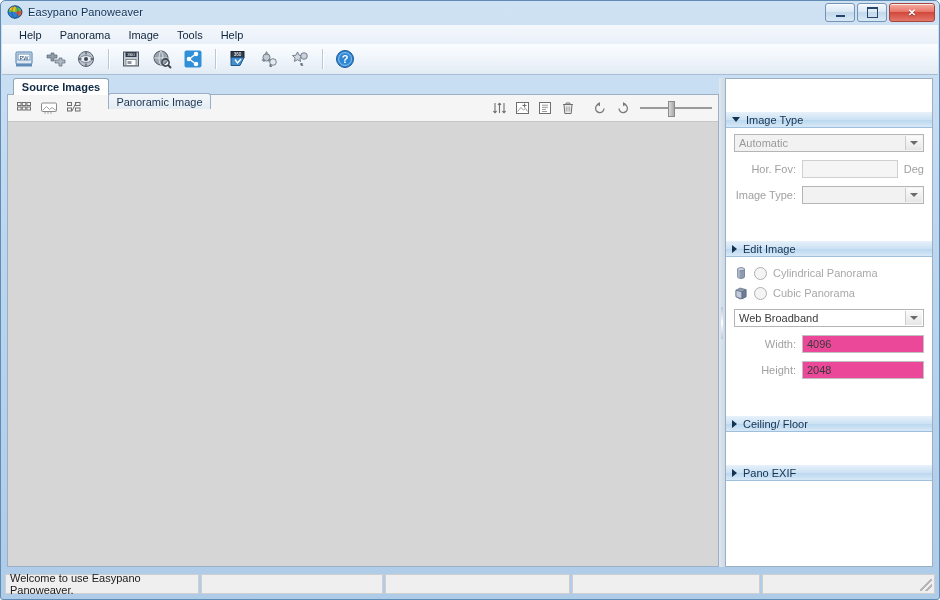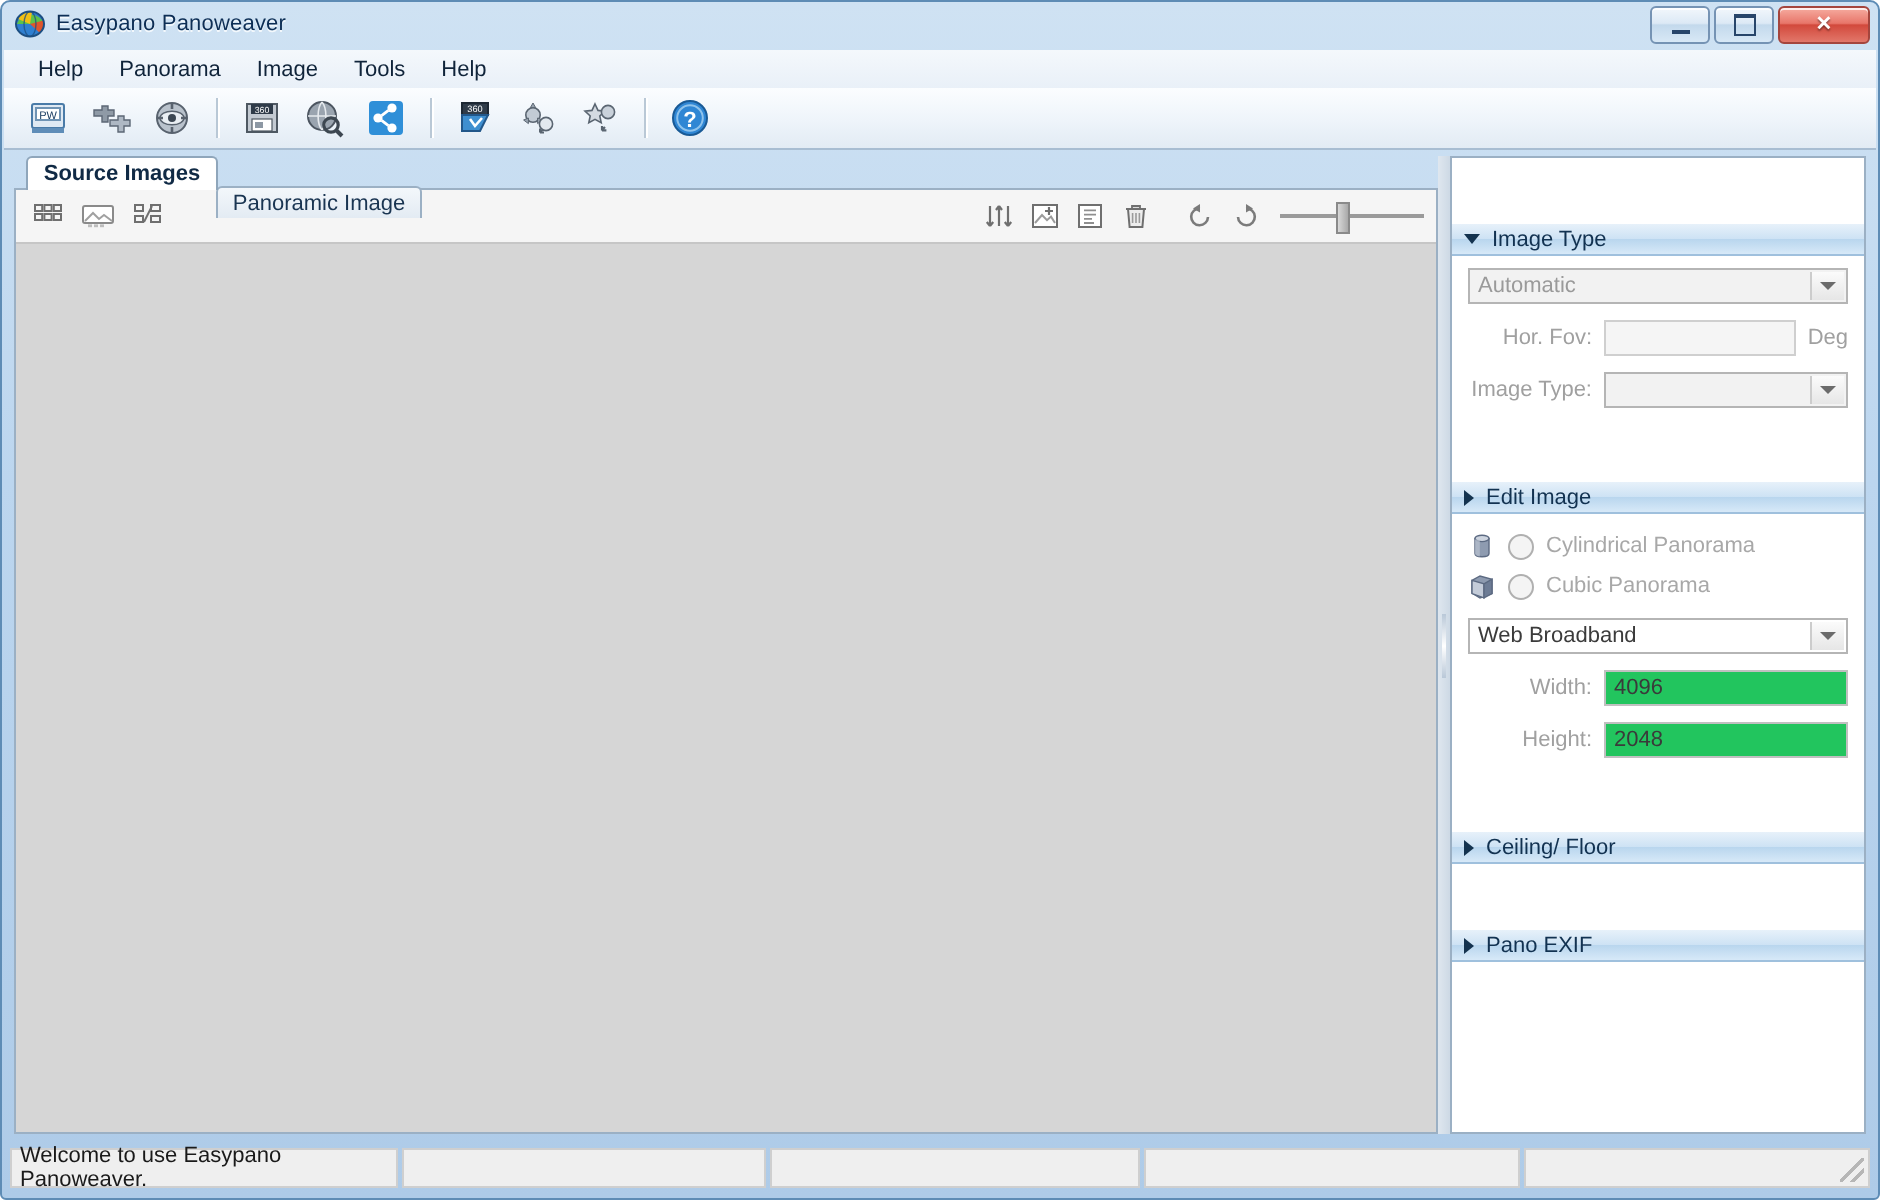--- a/index.html
+++ b/index.html
@@ -204,21 +204,21 @@
     border-left: 4px solid transparent; border-right: 4px solid transparent;
     border-top: 4px solid #6b6b6b;
   }
   .frow { display: flex; align-items: center; margin-top: 8px; }
   .flabel {
     font-size: 11px; color: #a0a0a0; text-align: right;
     width: 62px; flex: none; padding-right: 6px;
   }
   .ftext {
     flex: 1; height: 18px; box-sizing: border-box;
-    border: 1px solid #c0c0c0; background: #22c55e;
+    border: 1px solid #c0c0c0; background: #ec4899;
     display: flex; align-items: center; padding-left: 4px;
     font-size: 11px; color: #3a3a3a;
   }
   .ftext.disabled { background: #f5f5f5; border-color: #cfcfcf; color: #b5b5b5; }
   .unit { font-size: 11px; color: #a0a0a0; margin-left: 6px; }
 
   .radio-row { display: flex; align-items: center; height: 20px; gap: 6px; }
   .ricon { width: 14px; height: 14px; flex: none; position: relative; }
   .radio {
     width: 11px; height: 11px; flex: none; border-radius: 50%;

